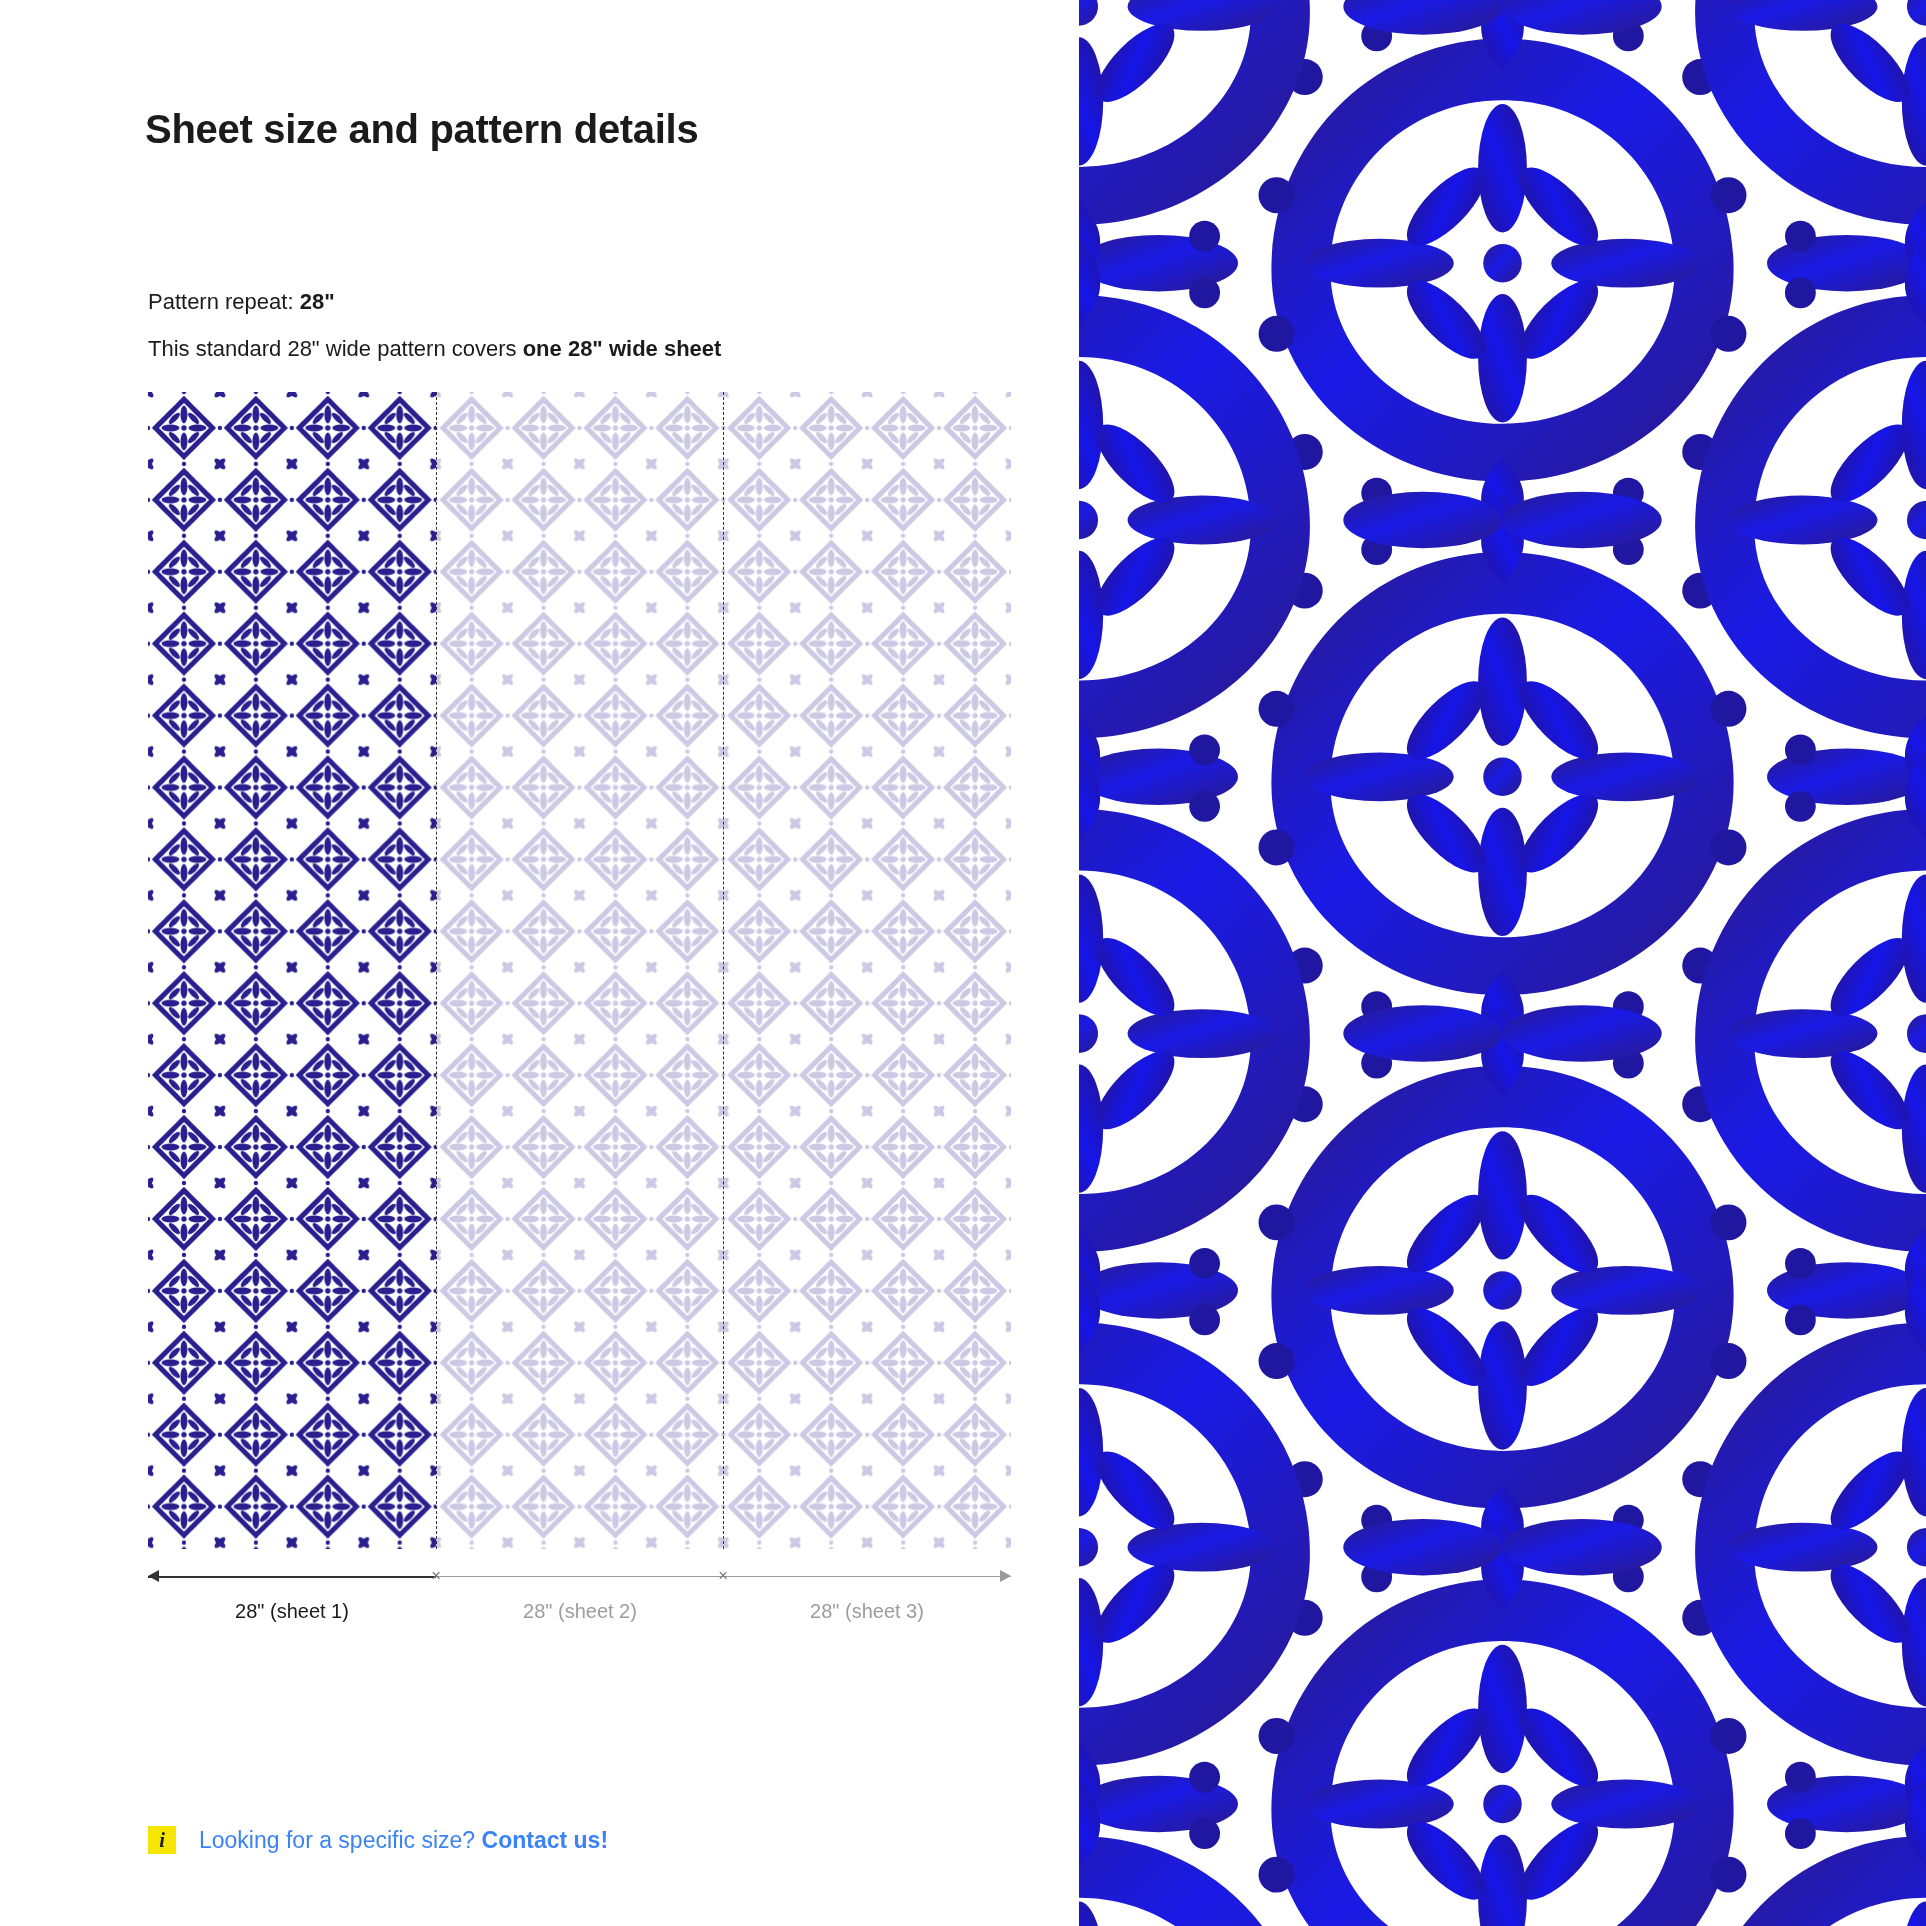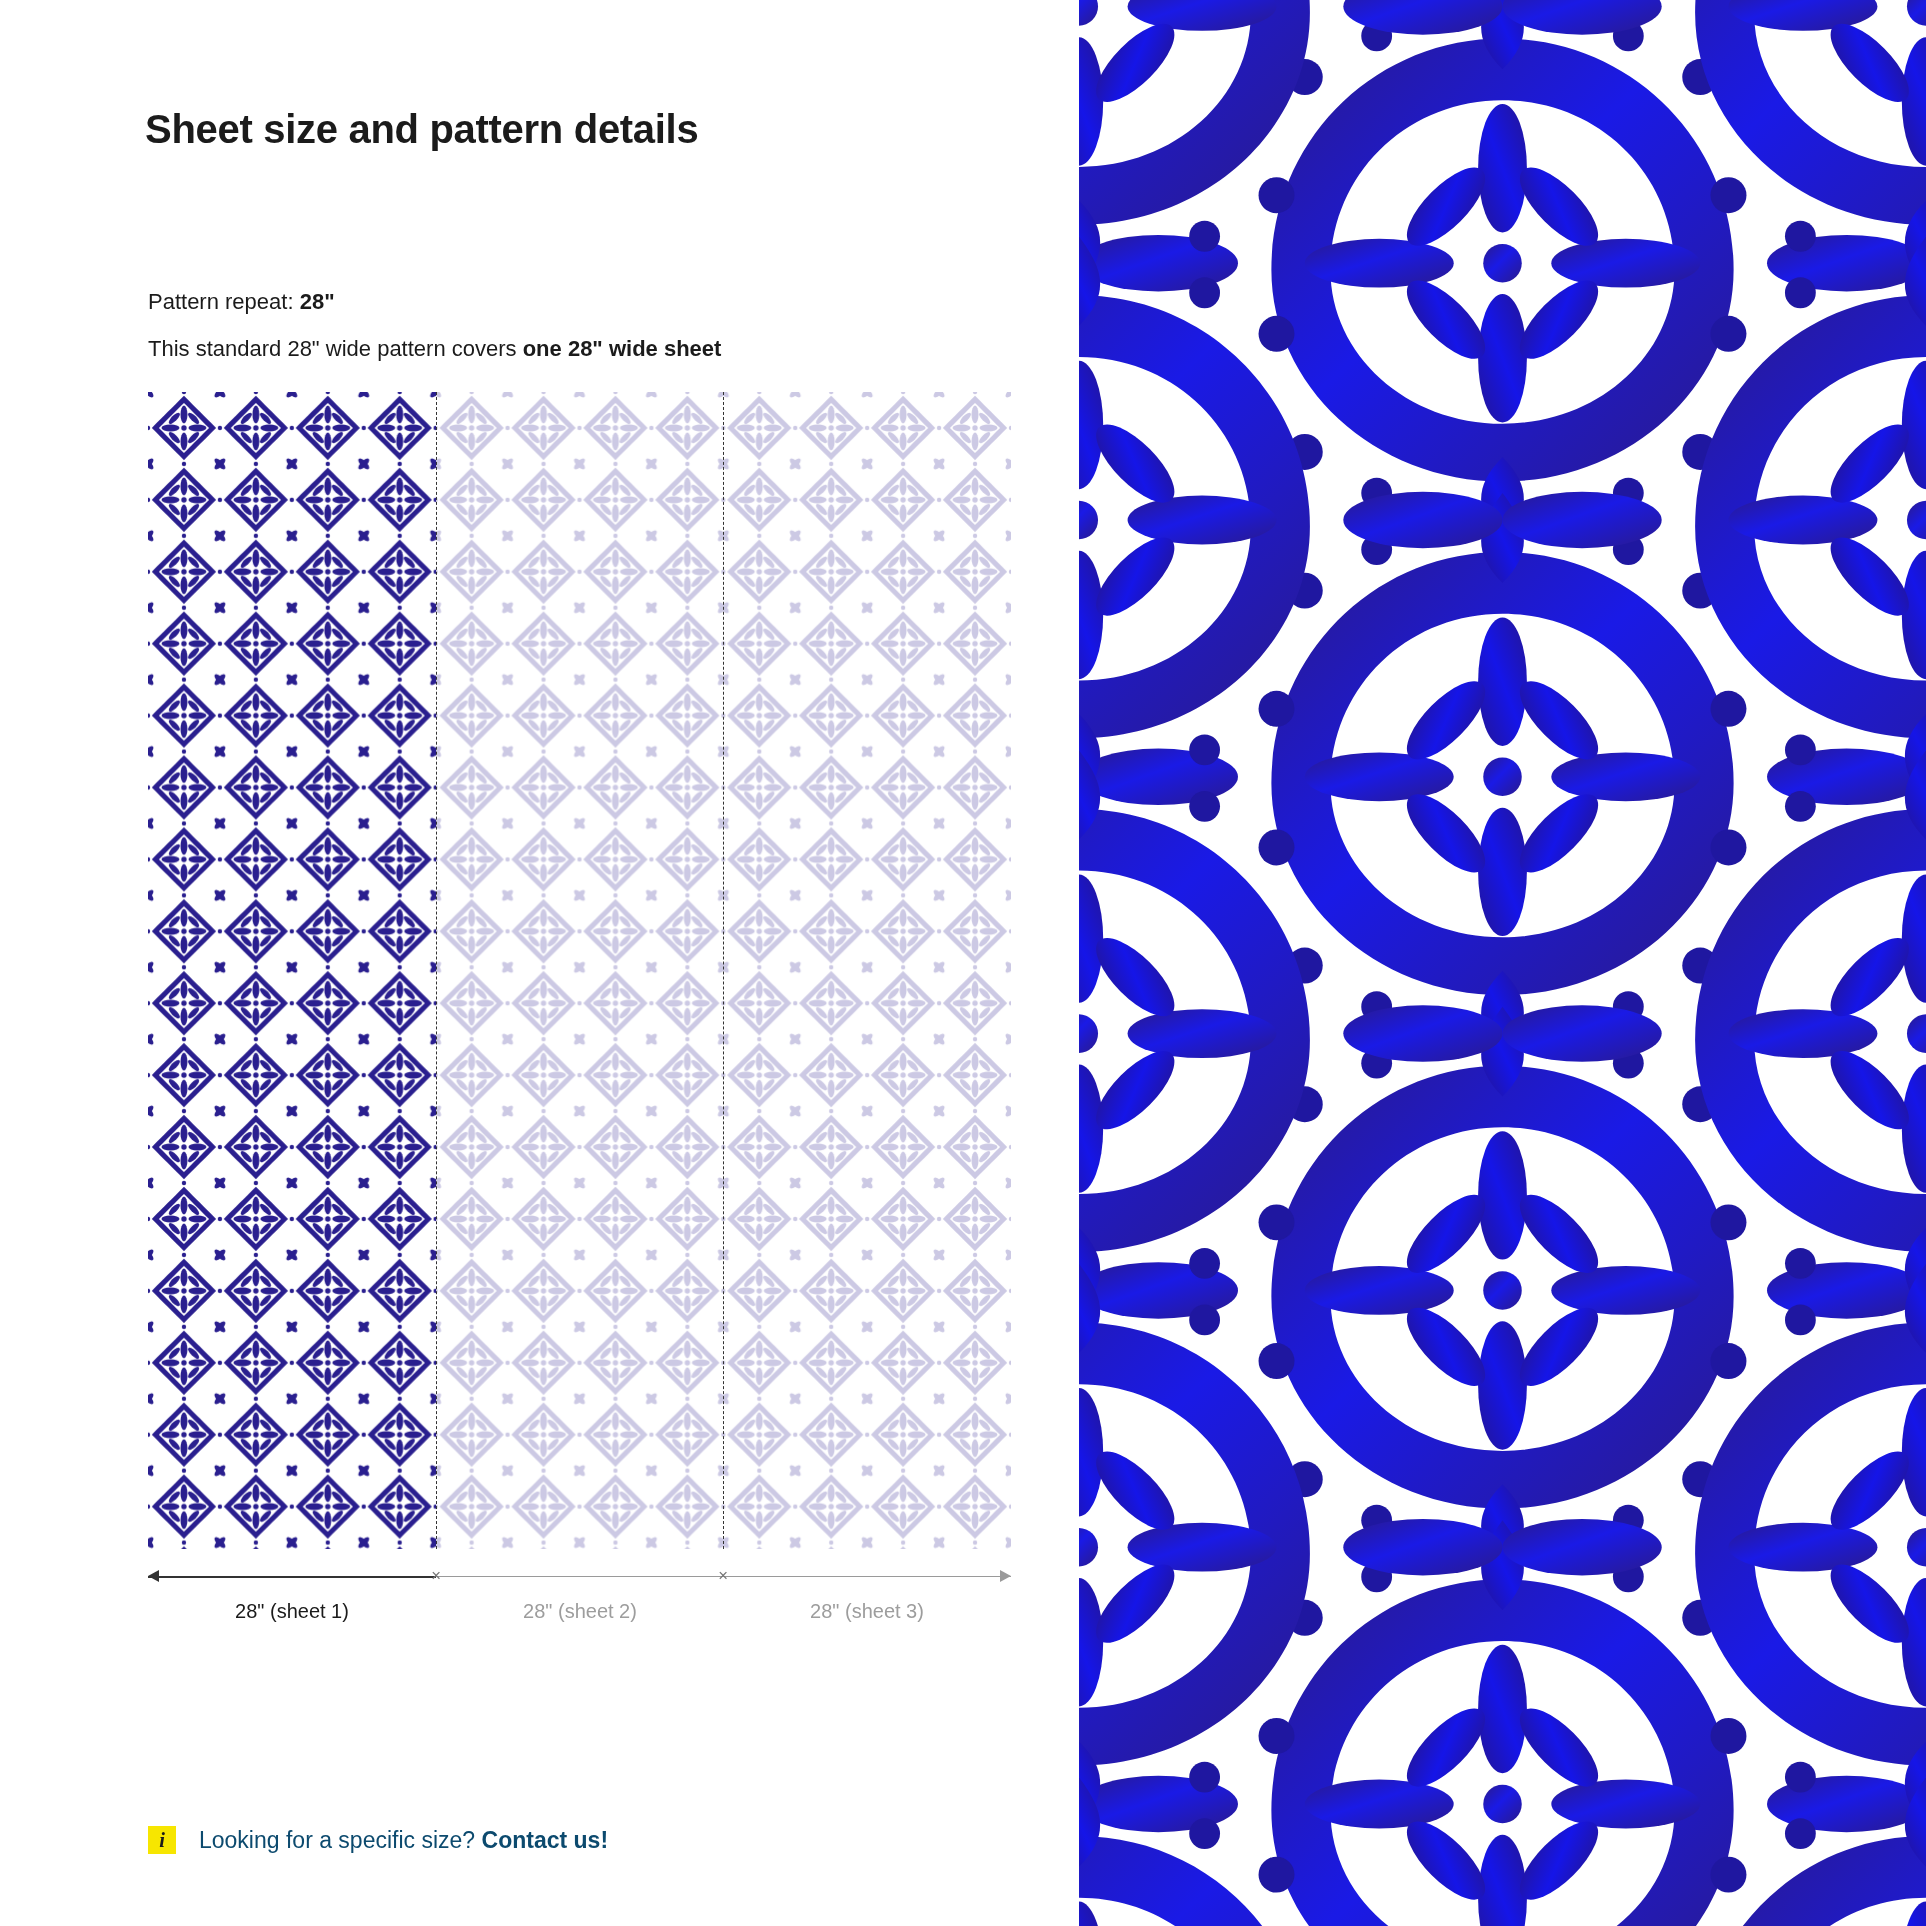--- a/index.html
+++ b/index.html
@@ -145,21 +145,21 @@
     align-items: center;
     justify-content: center;
     font-family: "Liberation Serif", serif;
     font-style: italic;
     font-weight: bold;
     font-size: 20.5px;
     color: #1b1b1b;
   }
   .footer-text {
     font-size: 23px;
-    color: #0c4a6e;
+    color: #3b82f6;
     white-space: nowrap;
   }
   .footer-text .strong { font-weight: bold; }
 
   
   .right-panel {
     position: absolute;
     left: 1079px; top: 0;
     width: 847px; height: 1926px;
     overflow: hidden;

